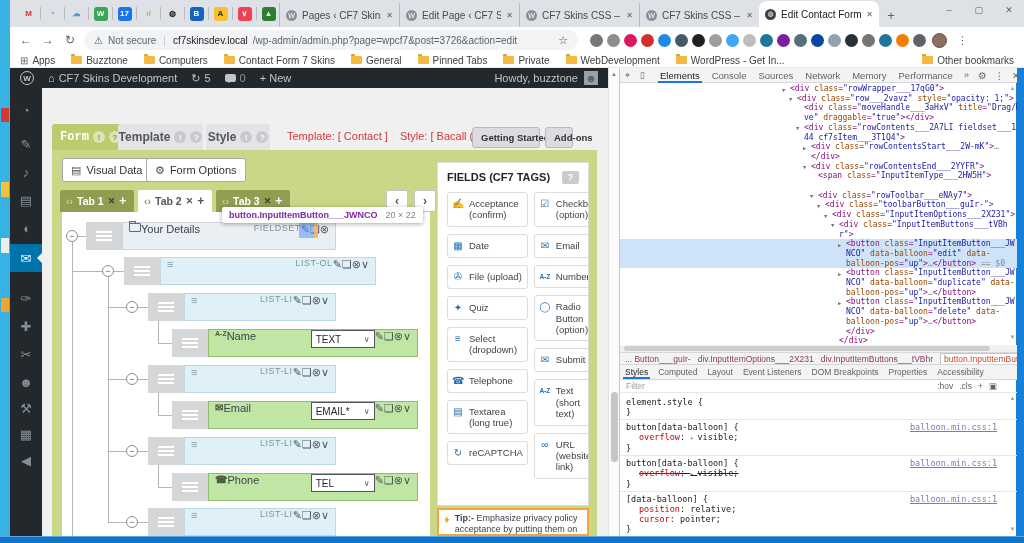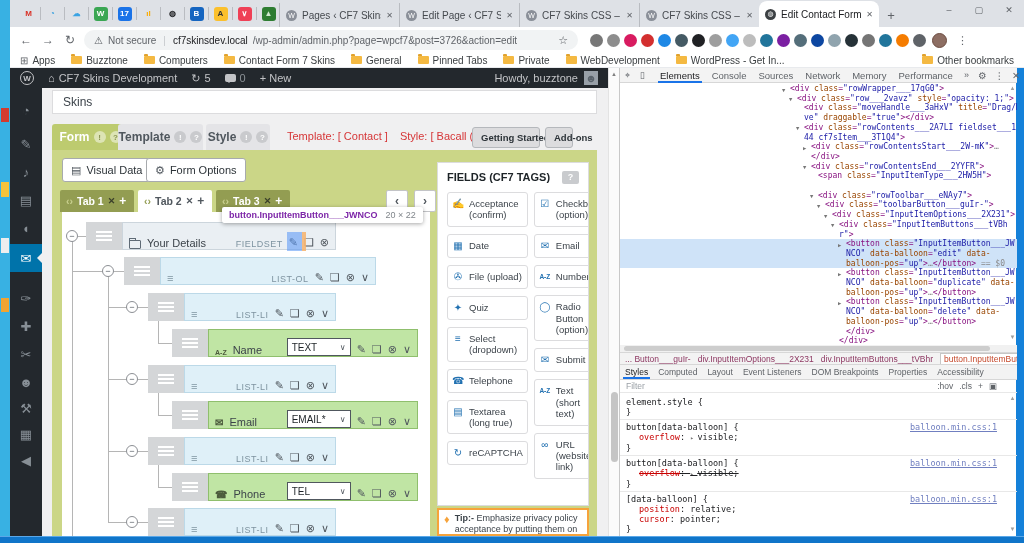--- a/index.html
+++ b/index.html
@@ -81,21 +81,21 @@
   .subtab .st-x{font-size:9px;color:#3a3f2a}
   .subtab.white .st-x{color:#50575e}
   .subtab .st-p{font-size:12px}
   .pager{position:absolute;top:40px;width:22px;height:22px;background:#fff;border:1px solid #c3c4c7;border-radius:2px;display:flex;align-items:center;justify-content:center;font-size:12px;color:#50575e;font-weight:bold}
   #canvas{left:10px;top:62px;width:368px;height:324px;background:#fff;overflow:hidden}
   .cline-v,.cline-h{position:absolute;background:#b5b5b5}
   .ccirc{position:absolute;width:12px;height:12px;border:1px solid #8c8f94;border-radius:50%;background:#fff;color:#50575e;font-size:9px;line-height:10px;text-align:center}
   .trow{position:absolute;height:28px;display:flex}
   .handle{width:36px;background:#d4d6d8;display:flex;flex-direction:column;align-items:center;justify-content:center;gap:2px;flex:none}
   .handle i{display:block;width:16px;height:2px;background:#fff}
-  .rbox{flex:1;display:flex;align-items:flex-end;gap:6px;padding:0 6px;border:1px solid}
+  .rbox{flex:1;display:flex;align-items:flex-start;padding:0 6px;border:1px solid}
   .rbox.fs{background:#eaeff3;border-color:#ccd5dc}
   .rbox.li{background:#dff0f8;border-color:#bcd9e8}
   .rbox.fd{background:#c0e5a4;border-color:#8fbf6d}
   .rtag{font-size:9px;letter-spacing:.5px;color:#7e93a0}
   .rlabel{font-size:11px;color:#3c434a}
   .ric{font-size:11px;color:#50575e}
   .rspace{flex:1}
   .folder{width:12px;height:9px;border:1px solid #5f6b76;border-radius:1px;position:relative}
   .folder:before{content:"";position:absolute;top:-3px;left:-1px;width:5px;height:2px;border:1px solid #5f6b76;border-bottom:none}
   .listico{font-size:11px;color:#7f95a1}
@@ -372,25 +372,22 @@
       <div class="sbi" style="top: 196px;">✑</div>
       <div class="sbi" style="top: 224px;">✚</div>
       <div class="sbi" style="top: 252px;">✂</div>
       <div class="sbi" style="top: 280px;">☻</div>
       <div class="sbi" style="top: 306px;">⚒</div>
       <div class="sbi" style="top: 332px;">▦</div>
       <div class="sbi" style="top: 358px;">◀</div>
     </div>
 
   <div id="content" class="abs">
-    <div id="skins-card" class="abs">
-        <span>Skins</span>
-      </div>
     <div id="main-tabs">
-        <div class="maintab active" style="left: 10px; width: 77px;">
+        <div class="maintab active" style="left: 10px; width: 77px; font-family: Liberation Mono, monospace;">
           <span>Form</span>
           <div class="badge">!</div>
           <div class="badge">?</div>
         </div>
         <div class="maintab gray" style="left: 76px; width: 85px;">
           <span>Template</span>
           <div class="badge">!</div>
           <div class="badge">?</div>
         </div>
         <div class="maintab gray" style="left: 164px; width: 64px;">

